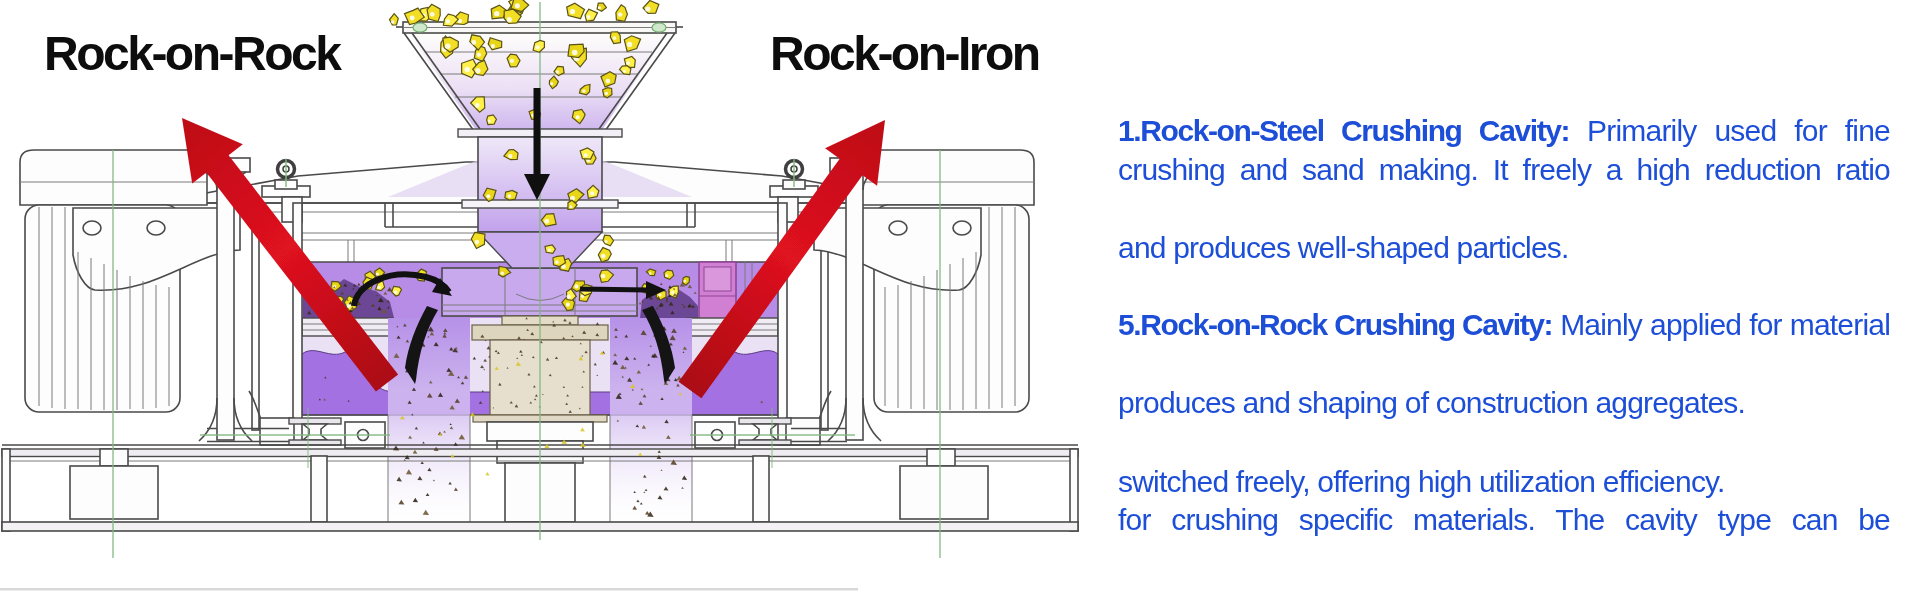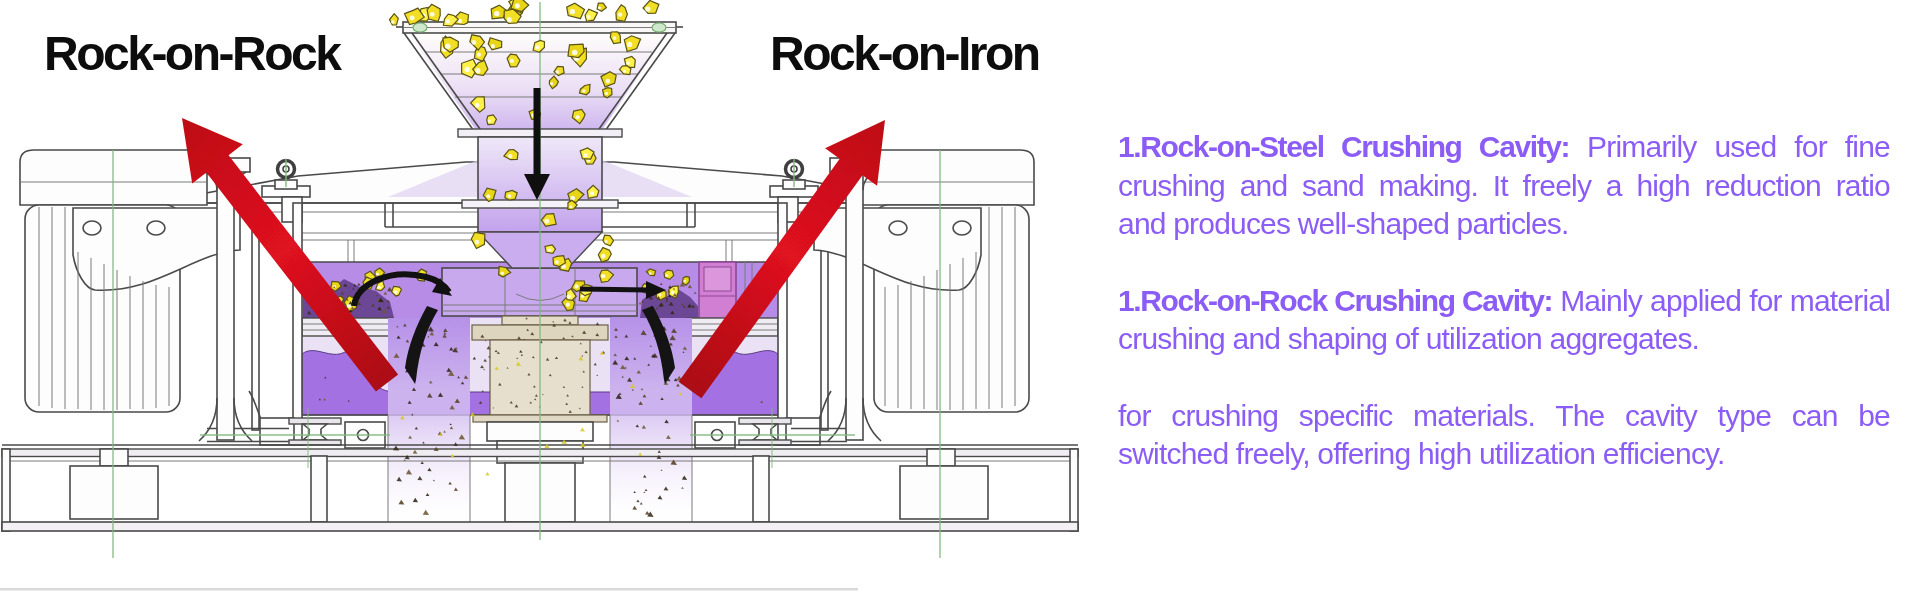--- a/index.html
+++ b/index.html
@@ -7,26 +7,26 @@
     width:1920px; height:600px; background:#ffffff; position:relative;
     overflow:hidden; font-family:"Liberation Sans", sans-serif;
   }
   .heading {
     position:absolute; top:30px; font-weight:700; font-size:48px;
     letter-spacing:-2.5px; color:#0d0d0d; white-space:nowrap; line-height:48px;
   }
   #label-left  { left:44px; }
   #label-right { left:762px;margin-left:8px; }
   .info-panel {
-    position:absolute; left:1118px; top:128px; width:772px;
-    color:#8b5cf6; font-size:30px; line-height:38.5px; letter-spacing:-0.8px;
+    position:absolute; left:1118px; top:112px; width:772px;
+    color:#1d4ed8; font-size:30px; line-height:38.5px; letter-spacing:-0.8px;
   }
   .para + .para { margin-top:38px; }
   .line { text-align:justify; text-align-last:justify; }
-  .line.last { text-align-last:left; }
+  .line.last { text-align-last:left;margin-top:40px; }
   .line b { font-weight:700; letter-spacing:-1.4px; }
   .machine { position:absolute; left:0; top:0; width:1080px; height:600px; }
   svg .ln   { stroke:#4a4a4a; stroke-width:1.6; fill:none; }
   svg .thin { stroke:#7b7b7b; stroke-width:1;   fill:none; }
   svg .wh   { fill:#fdfdfd; stroke:#4a4a4a; stroke-width:1.6; }
 </style>
 </head>
 <body>
 
 <div class="machine">
@@ -726,20 +726,20 @@
 <div class="heading" id="label-left">Rock-on-Rock</div>
 <div class="heading" id="label-right">Rock-on-Iron</div>
 
 <div class="info-panel">
     <div class="para">
       <div class="line"><b>1.Rock-on-Steel Crushing Cavity:</b> Primarily used for fine</div>
       <div class="line">crushing and sand making. It freely a high reduction ratio</div>
       <div class="line last">and produces well-shaped particles.</div>
     </div>
     <div class="para">
-      <div class="line"><b>1.Rock-on-Rock Crushing Cavity:</b> Mainly applied for material</div>
-      <div class="line last">crushing and shaping of utilization aggregates.</div>
+      <div class="line"><b>5.Rock-on-Rock Crushing Cavity:</b> Mainly applied for material</div>
+      <div class="line last">produces and shaping of construction aggregates.</div>
     </div>
     <div class="para">
+      <div class="line last">switched freely, offering high utilization efficiency.</div>
       <div class="line">for crushing specific materials. The cavity type can be</div>
-      <div class="line last">switched freely, offering high utilization efficiency.</div>
     </div>
   </div>
 
 </body></html>

